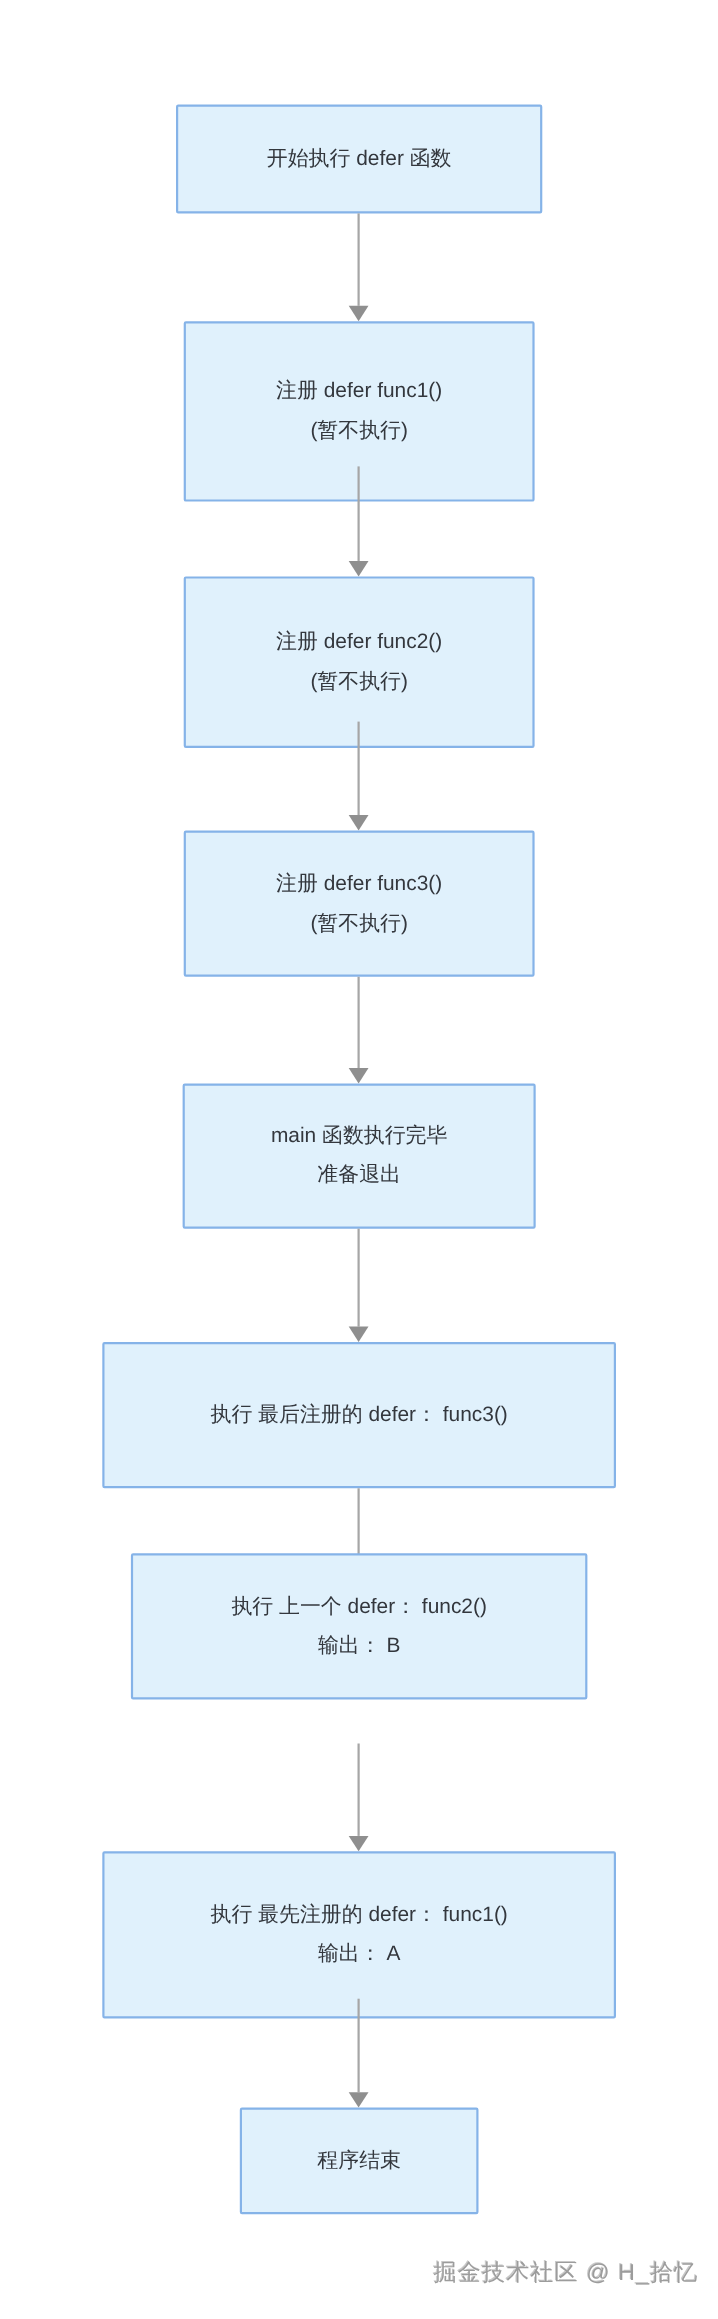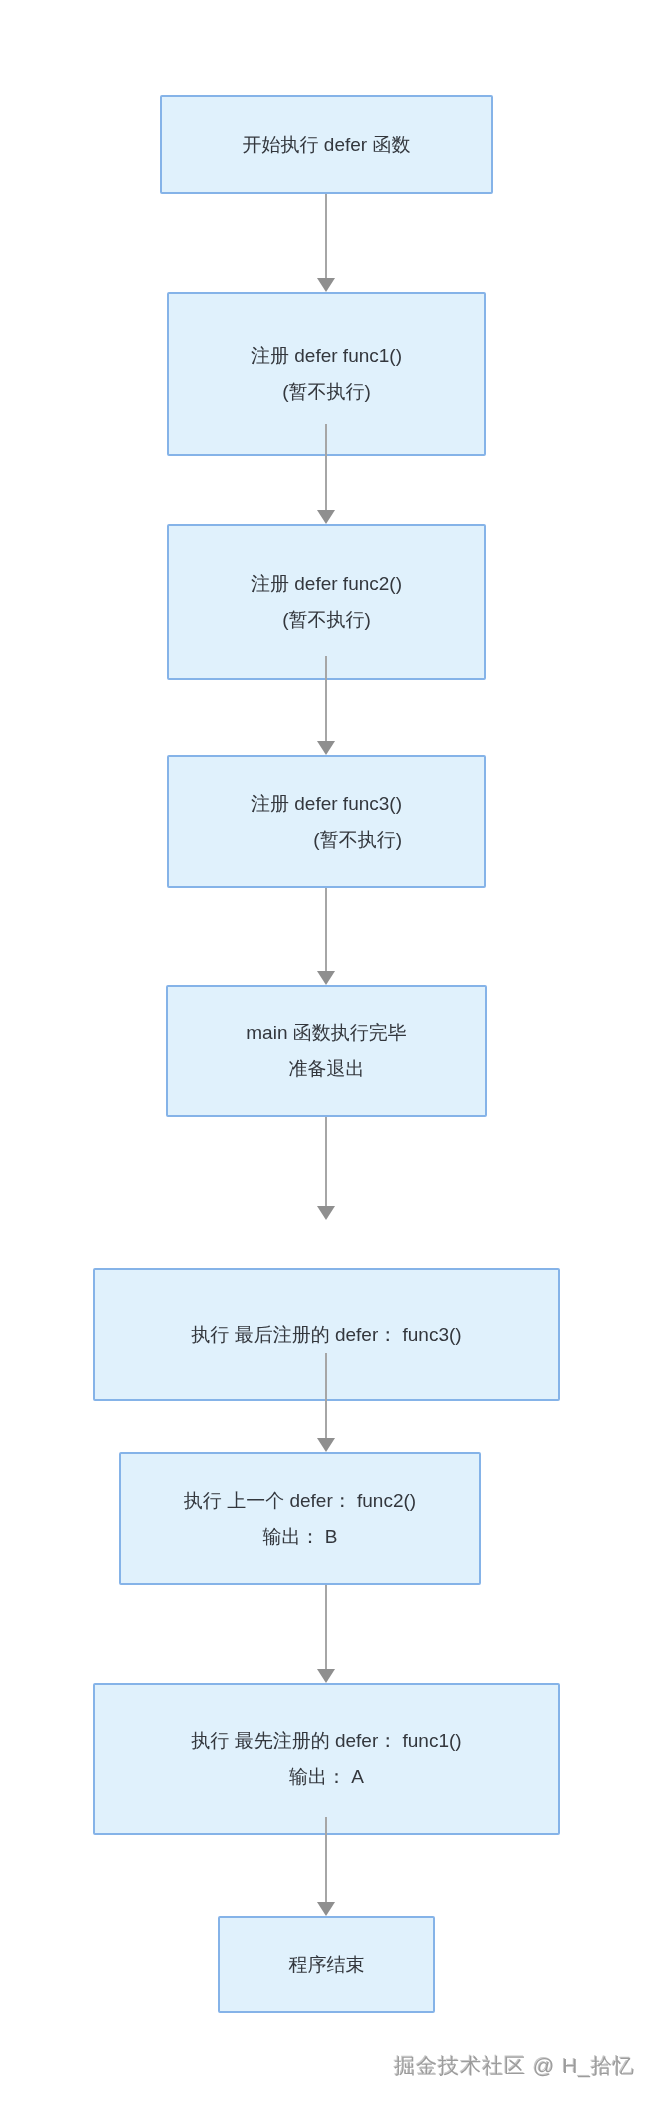--- a/index.html
+++ b/index.html
@@ -99,21 +99,21 @@
       <div>注册 defer func2()</div>
       <div>(暂不执行)</div>
     </div>
   </div>
 
   <div class="arrow" style="left:317px; top:656px; height:99px;">
     <div class="arrow-line"></div>
     <div class="arrow-head"></div>
   </div>
 
-  <div class="node" style="left:167px; top:755px; width:319px; height:133px;text-align:right;">
+  <div class="node" style="left:167px; top:755px; width:319px; height:133px;">
     <div class="node-text">
       <div>注册 defer func3()</div>
       <div>(暂不执行)</div>
     </div>
   </div>
 
   <div class="arrow" style="left:317px; top:888px; height:97px;">
     <div class="arrow-line"></div>
     <div class="arrow-head"></div>
   </div>
@@ -123,32 +123,32 @@
       <div>main 函数执行完毕</div>
       <div>准备退出</div>
     </div>
   </div>
 
   <div class="arrow" style="left:317px; top:1117px; height:103px;">
     <div class="arrow-line"></div>
     <div class="arrow-head"></div>
   </div>
 
-  <div class="node" style="left:93px; top:1220px; width:467px; height:133px;margin-top:48px;">
+  <div class="node" style="left:93px; top:1220px; width:467px; height:133px;">
     <div class="node-text">
       <div>执行 最后注册的 defer： func3()</div>
     </div>
   </div>
 
   <div class="arrow" style="left:317px; top:1353px; height:99px;">
     <div class="arrow-line"></div>
     <div class="arrow-head"></div>
   </div>
 
-  <div class="node" style="left:119px; top:1452px; width:362px; height:133px;">
+  <div class="node" style="left:119px; top:1412px; width:415px; height:133px;">
     <div class="node-text">
       <div>执行 上一个 defer： func2()</div>
       <div>输出： B</div>
     </div>
   </div>
 
   <div class="arrow" style="left:317px; top:1585px; height:98px;">
     <div class="arrow-line"></div>
     <div class="arrow-head"></div>
   </div>

